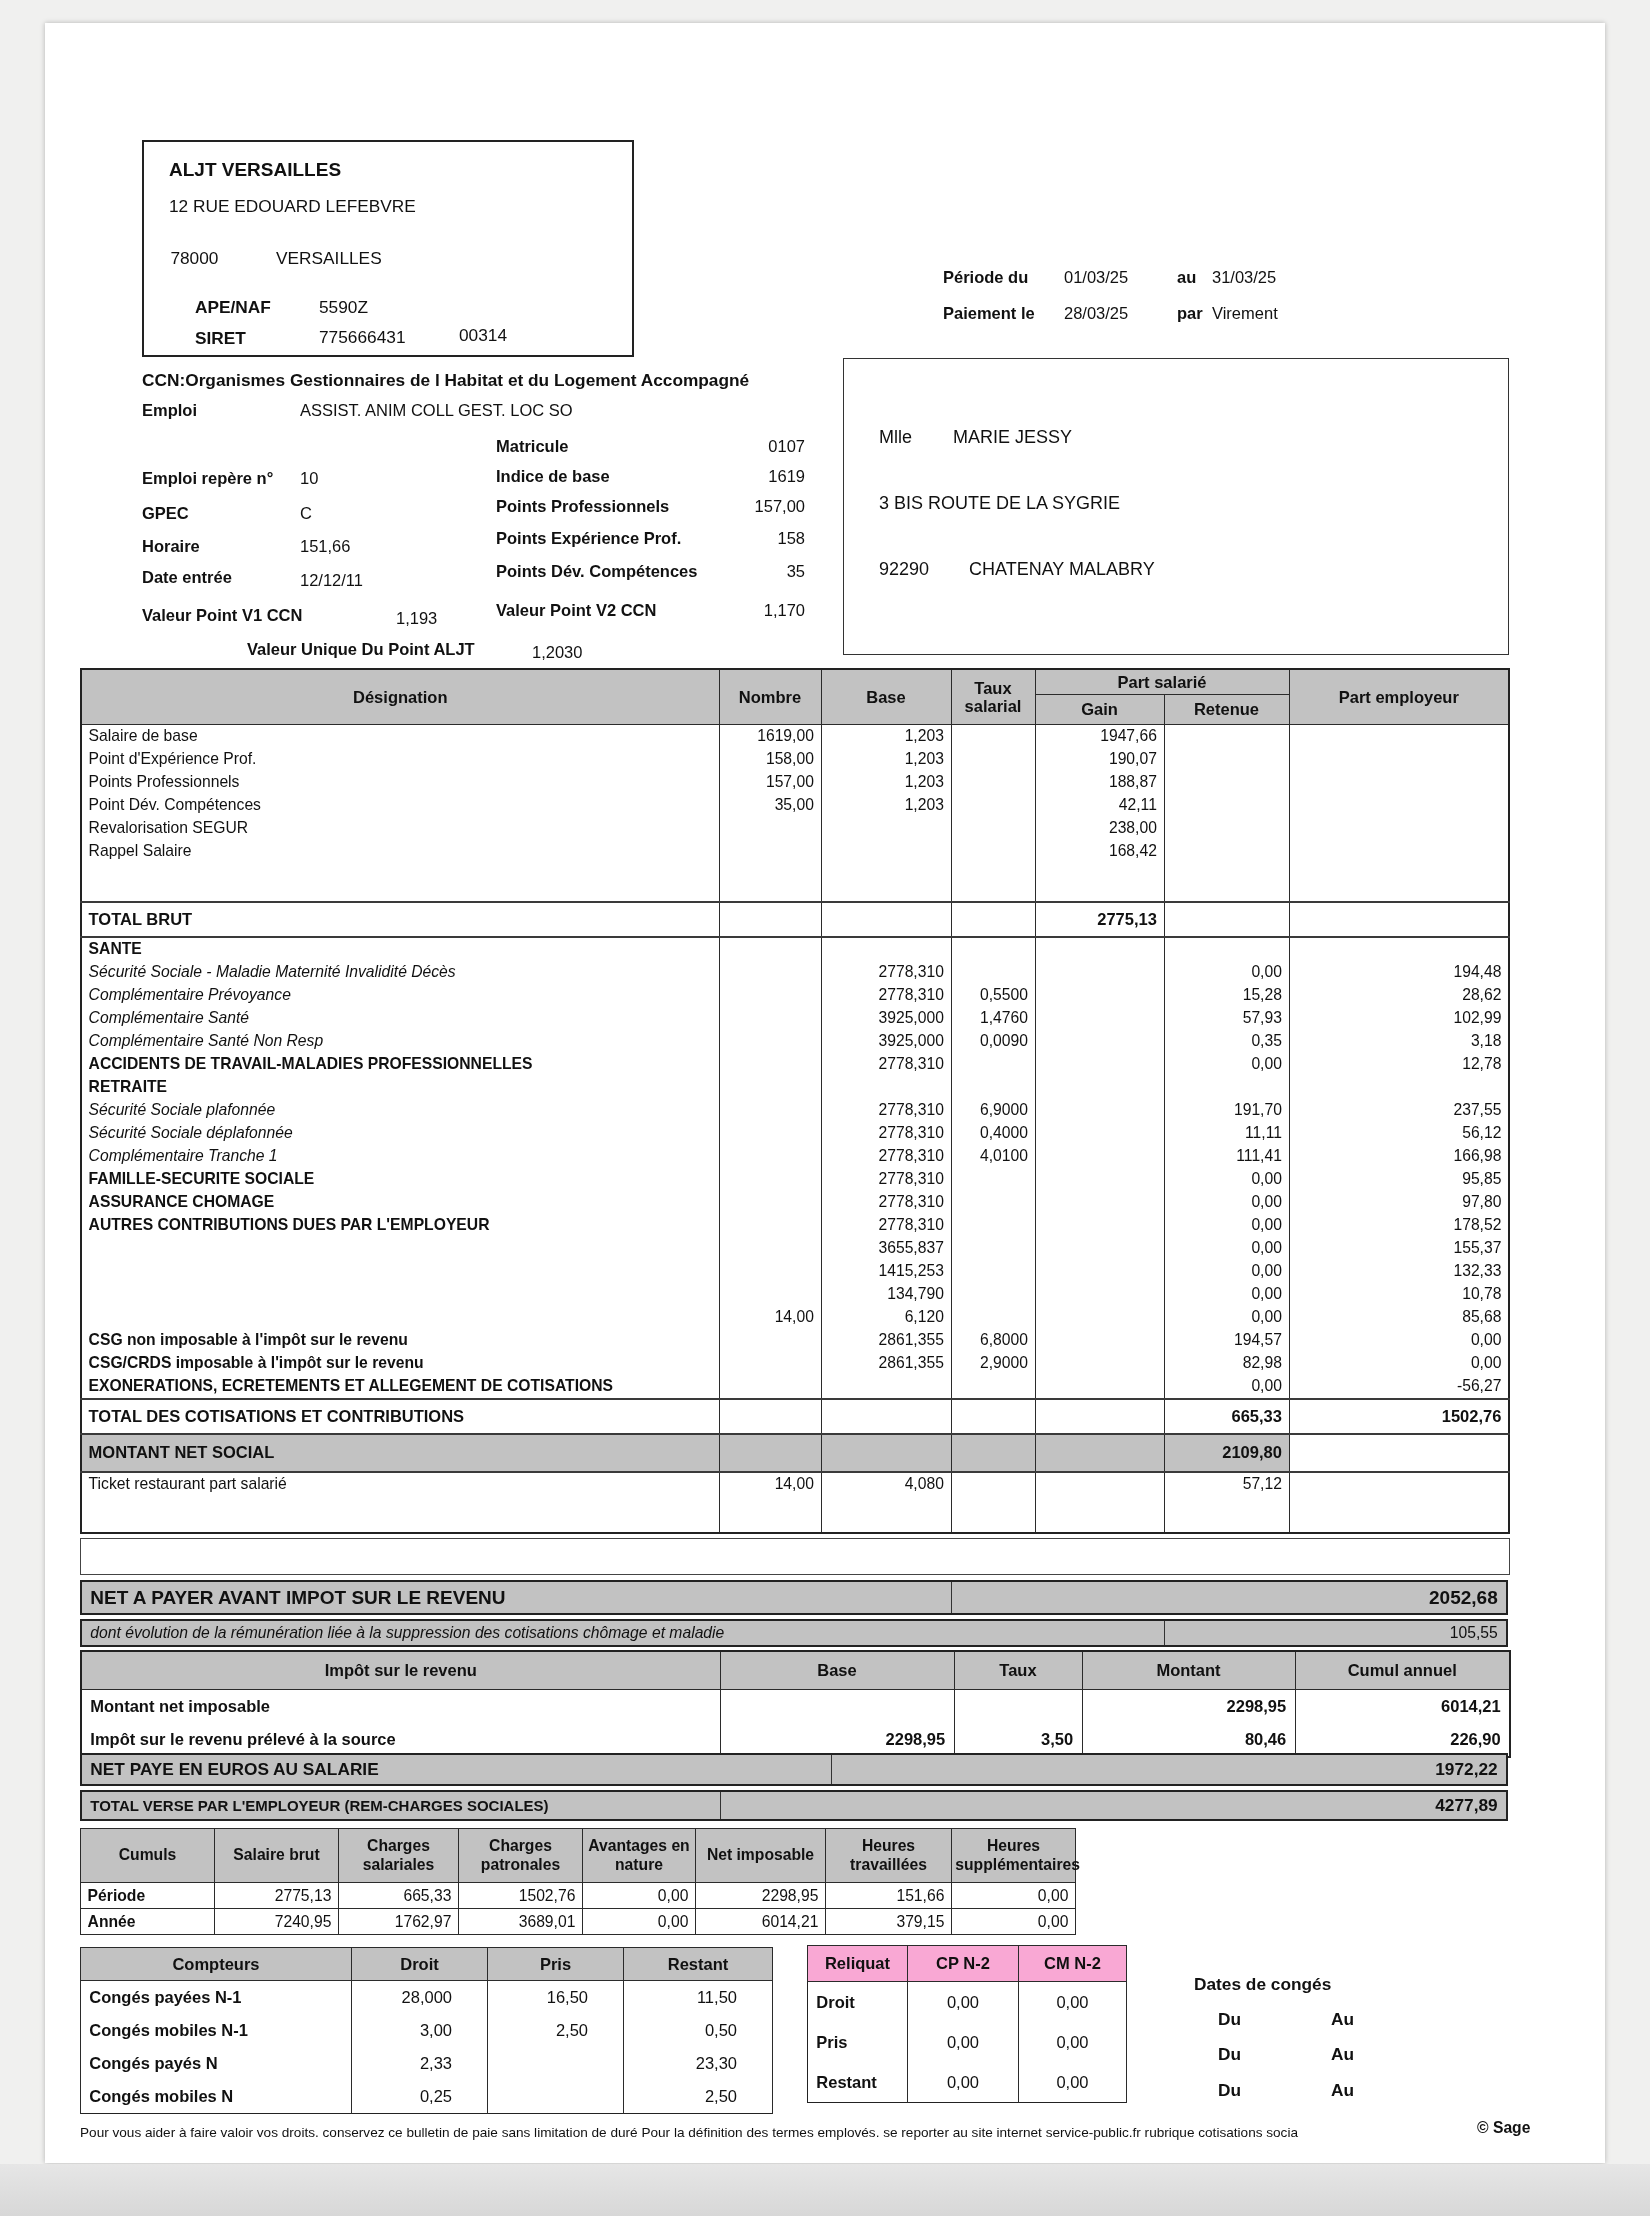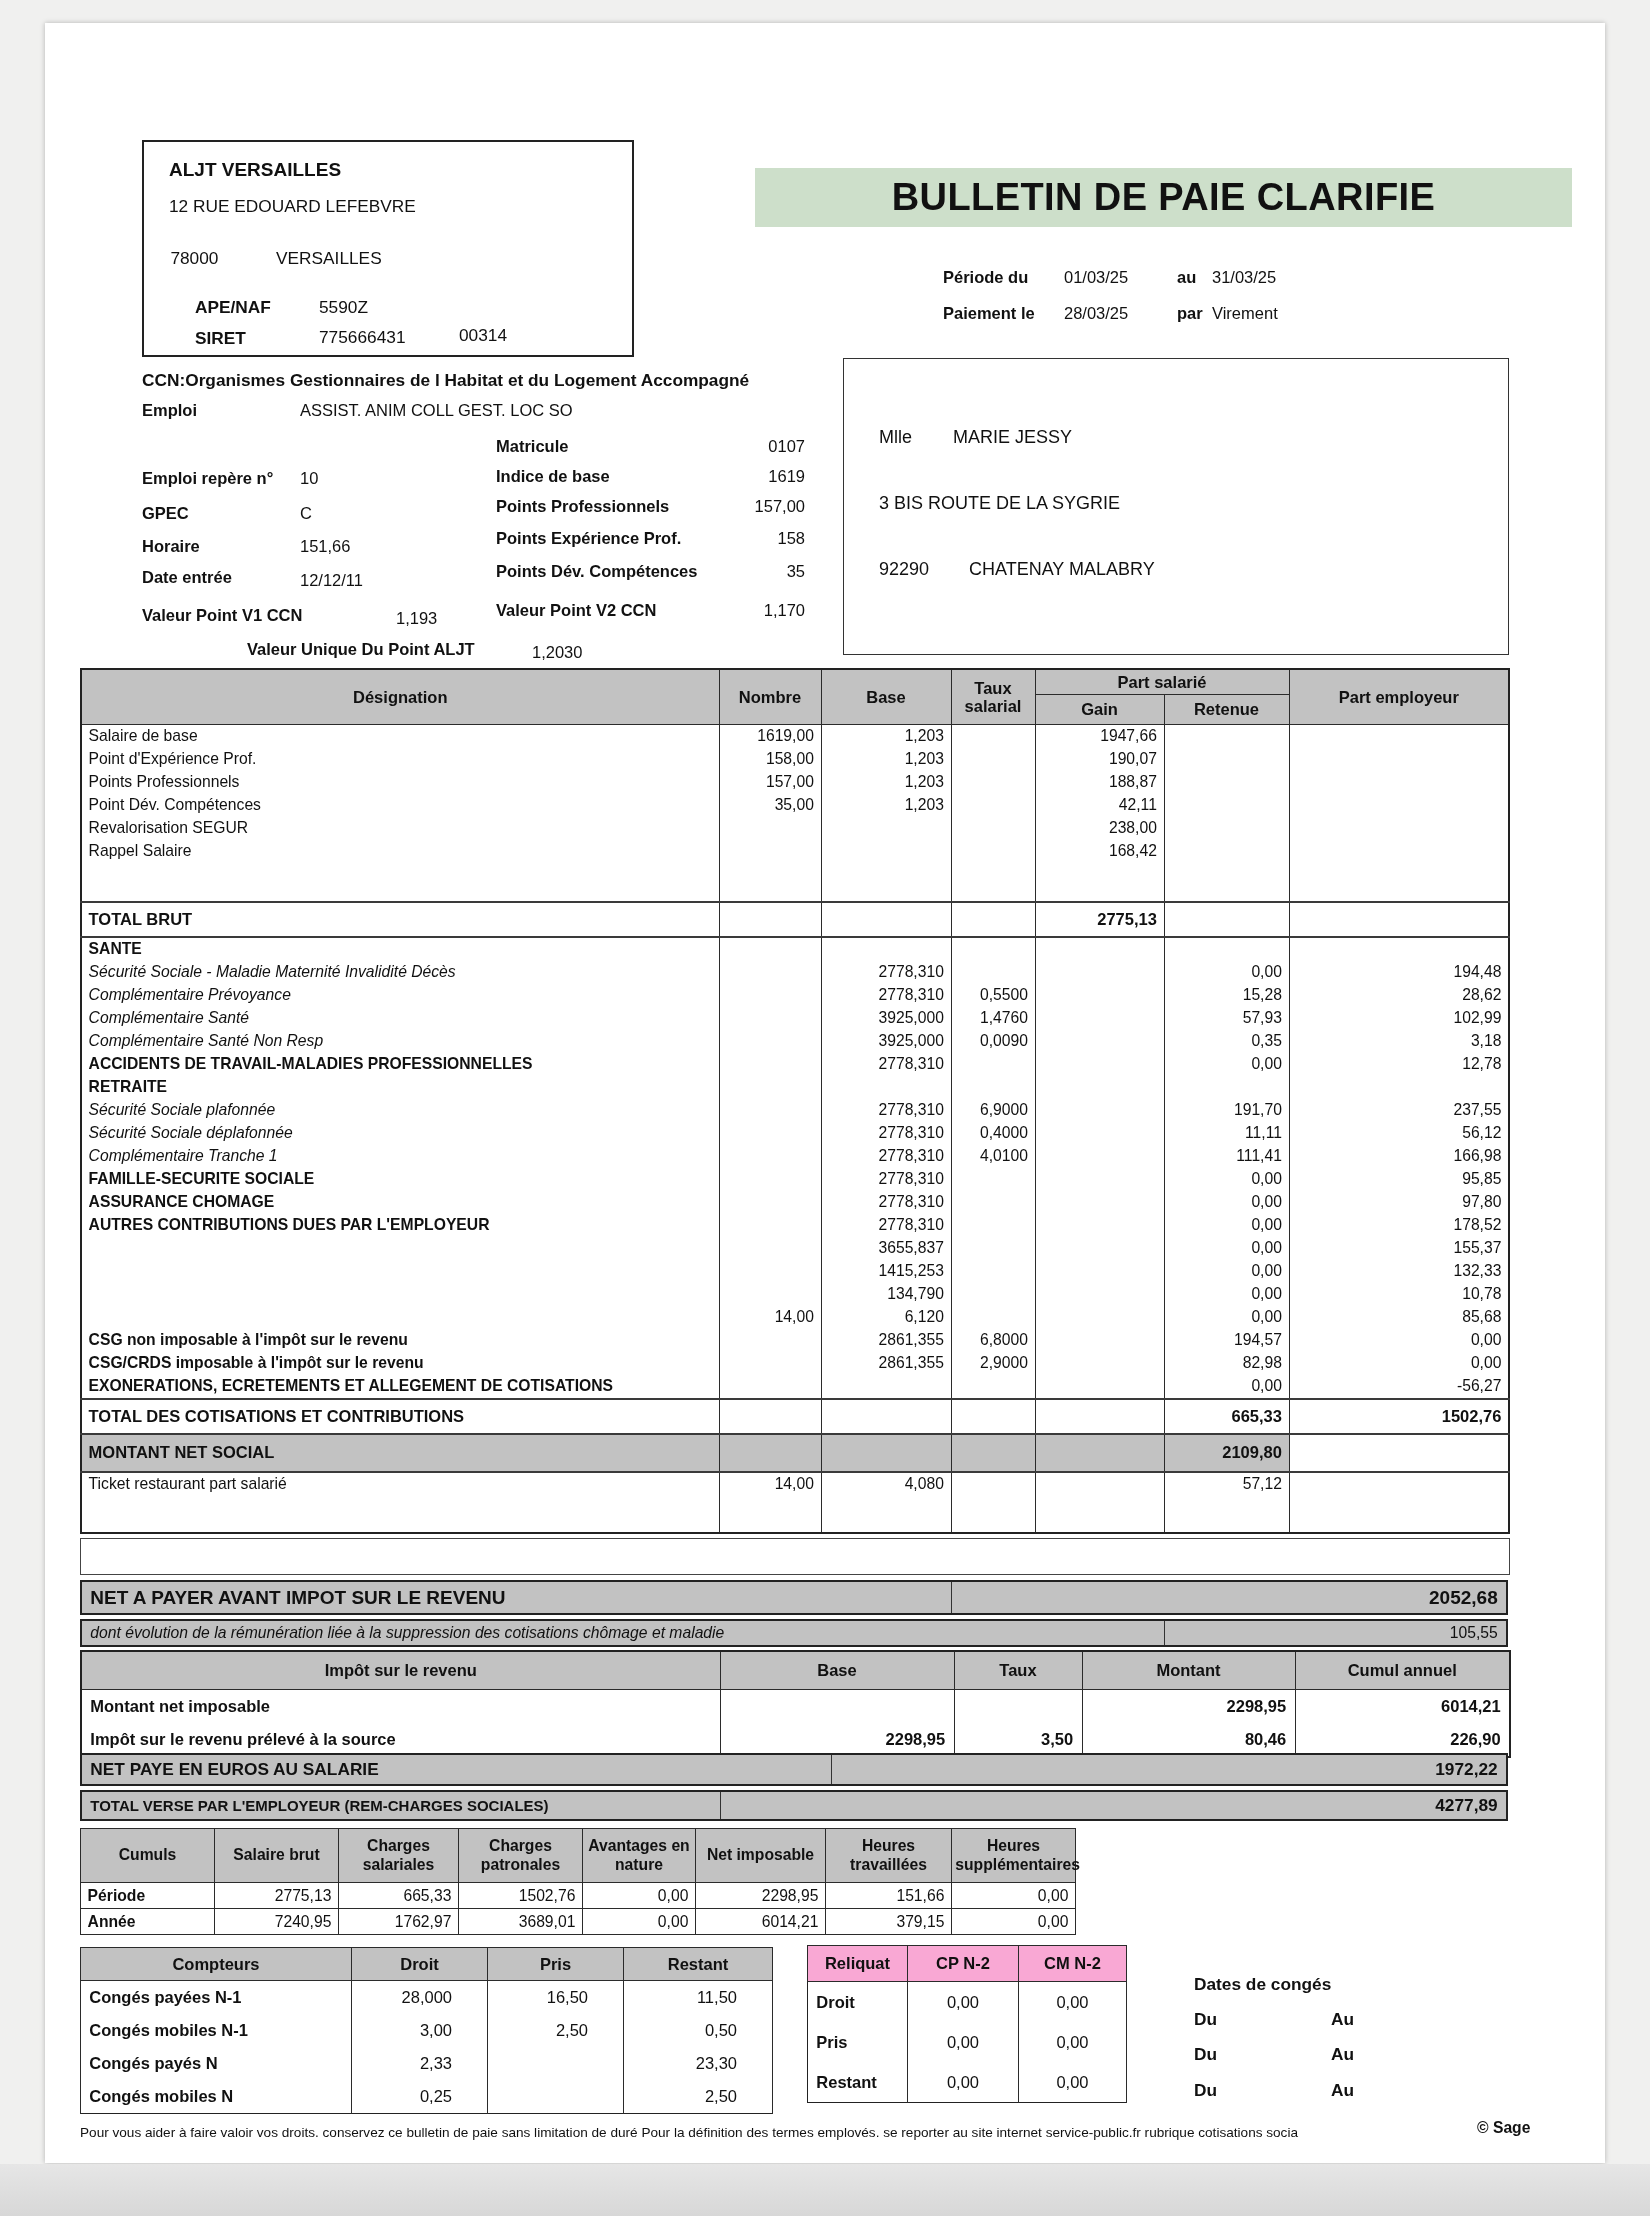--- a/index.html
+++ b/index.html
@@ -94,21 +94,21 @@
   .reliquat-table{left:762px;top:1922px;width:319px;font-size:16.5px;border:1.7px solid #222;}
   .reliquat-table th{background:#f9a8d4;font-weight:bold;border:1.7px solid #2b2b2b;height:33px;margin-top:32px;}
   .reliquat-table td{height:40px;padding:0 8.3px;white-space:nowrap;}
   .reliquat-table td:first-child{font-weight:bold;text-align:left;border-right:1.7px solid #2b2b2b;}
   .reliquat-table td:not(:first-child){text-align:center;border-right:1.7px solid #2b2b2b;}
 
   
   .dates{left:1149px;top:1951px;width:347px;font-size:17.3px;}
   .dates .hd{font-weight:bold;}
   .dates .row{position:absolute;left:0;width:100%;}
-  .dates .du{font-weight:bold;}
+  .dates .du{font-weight:bold;margin-left:24px;}
   .dates .au{font-weight:bold;position:absolute;left:137px;}
 
   .footer-line{left:35px;top:2102px;width:1353px;font-size:13.6px;white-space:nowrap;overflow:hidden;}
   .brand{left:1432px;top:2096px;font-size:15.7px;font-weight:bold;}
 </style>
 </head>
 <body>
 
 <div class="page">
 
@@ -117,23 +117,20 @@
     <div class="line" style="left:25px;top:54px;">12 RUE EDOUARD LEFEBVRE</div>
     <div class="line" style="left:26.4px;top:106px;">78000</div>
     <div class="line" style="left:132px;top:106px;">VERSAILLES</div>
     <div class="line b" style="left:51px;top:155px;">APE/NAF</div>
     <div class="line" style="left:175px;top:155px;">5590Z</div>
     <div class="line b" style="left:51px;top:186px;">SIRET</div>
     <div class="line" style="left:175px;top:185px;">775666431</div>
     <div class="line" style="left:315px;top:183px;">00314</div>
   </div>
 
-  <div class="abs title-bar">
-    <span class="t">BULLETIN DE PAIE CLARIFIE</span>
-  </div>
 
   <div class="abs period-line" style="left:898px;top:245px;height:20px;width:578px;">
     <span class="b" style="left:0;">Période du</span>
     <span style="left:121px;">01/03/25</span>
     <span class="b" style="left:234px;">au</span>
     <span style="left:269px;">31/03/25</span>
   </div>
   <div class="abs period-line" style="left:898px;top:281px;height:20px;width:578px;">
     <span class="b" style="left:0;">Paiement le</span>
     <span style="left:121px;">28/03/25</span>

